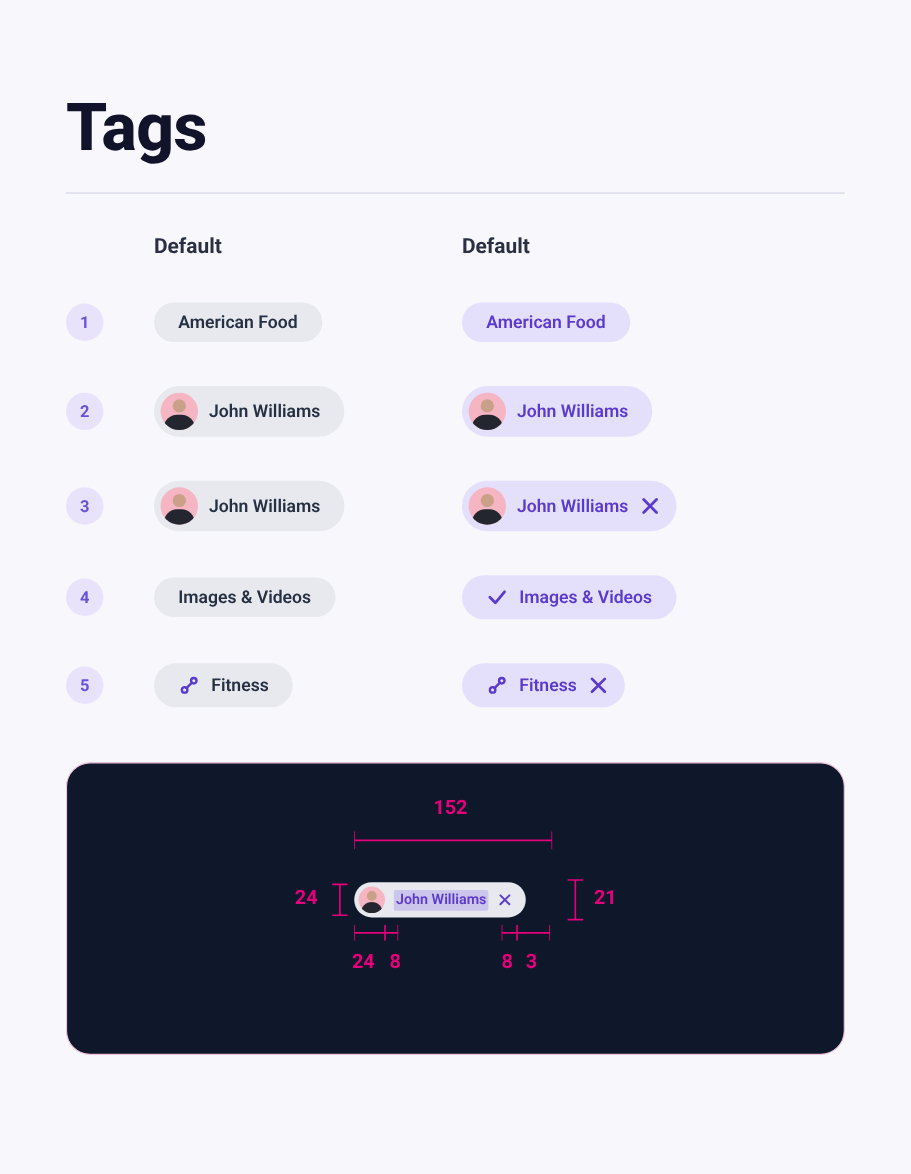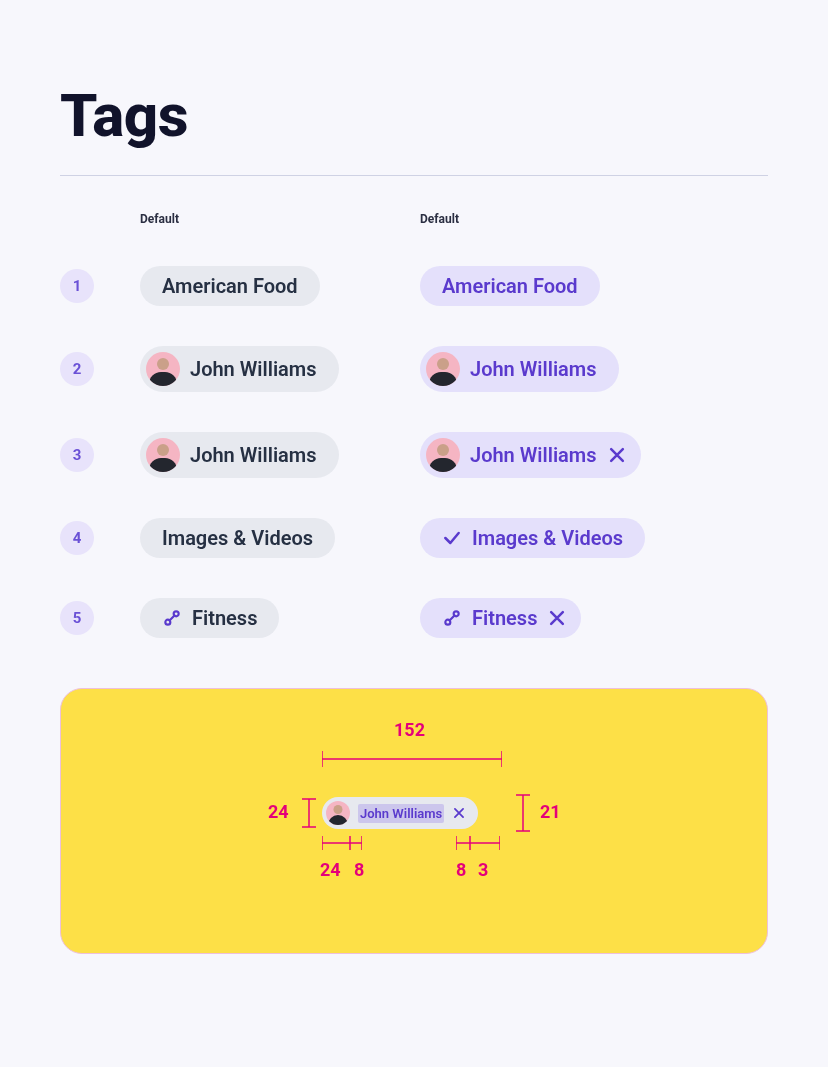--- a/index.html
+++ b/index.html
@@ -39,21 +39,21 @@
     margin: 8px 0 36px 0;
   }
   .grid {
     display: grid;
     grid-template-columns: 60px 260px 1fr;
     column-gap: 20px;
     row-gap: 40px;
     align-items: center;
   }
   .col-head {
-    font-size: 12px;
+    font-size: 19px;
     font-weight: 700;
     color: #2b2f42;
   }
   .row-badge {
     width: 34px;
     height: 34px;
     border-radius: 50%;
     background: var(--badge-bg);
     color: var(--badge-text);
     font-weight: 700;
@@ -61,21 +61,21 @@
     display: inline-flex;
     align-items: center;
     justify-content: center;
   }
   .tag {
     display: inline-flex;
     align-items: center;
     gap: 10px;
     padding: 10px 22px;
     border-radius: 999px;
-    font-size: 20px;
+    font-size: 16px;
     font-weight: 600;
     line-height: 1;
     white-space: nowrap;
   }
   .tag.default {
     background: var(--gray-tag-bg);
     color: var(--gray-tag-text);
   }
   .tag.selected {
     background: var(--sel-tag-bg);
@@ -119,21 +119,21 @@
     flex: 0 0 auto;
   }
   .icon svg { width: 100%; height: 100%; display: block; }
 
   
   .spec-panel {
     margin-top: 50px;
     border: 1.5px solid #eec0da;
     border-radius: 22px;
     padding: 30px 30px 34px 30px;
-    background: #fde047;
+    background: #0f172a;
   }
   .spec-inner {
     position: relative;
     width: 420px;
     height: 200px;
     margin: 0 auto;
   }
   .spec-label {
     position: absolute;
     color: var(--accent);

